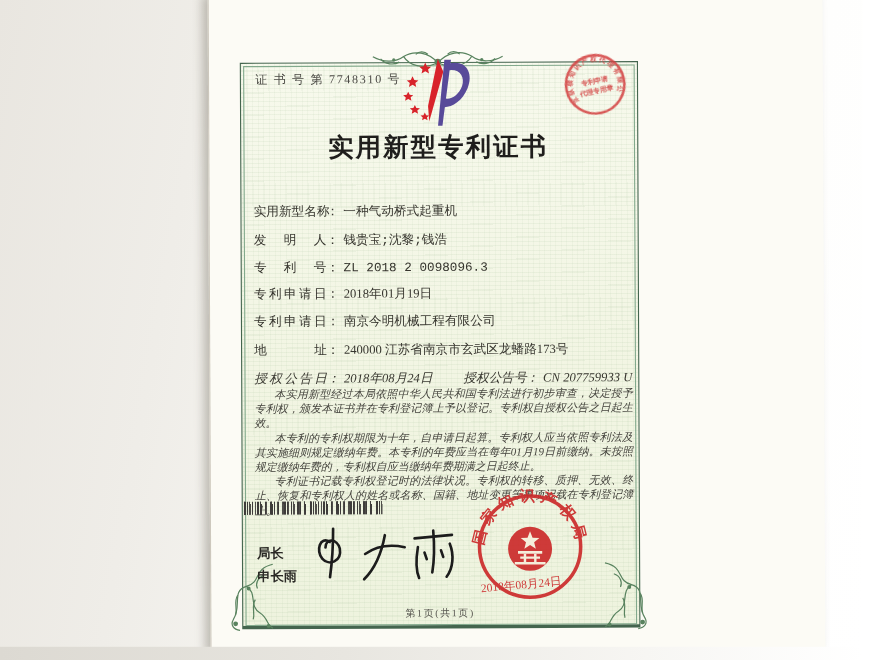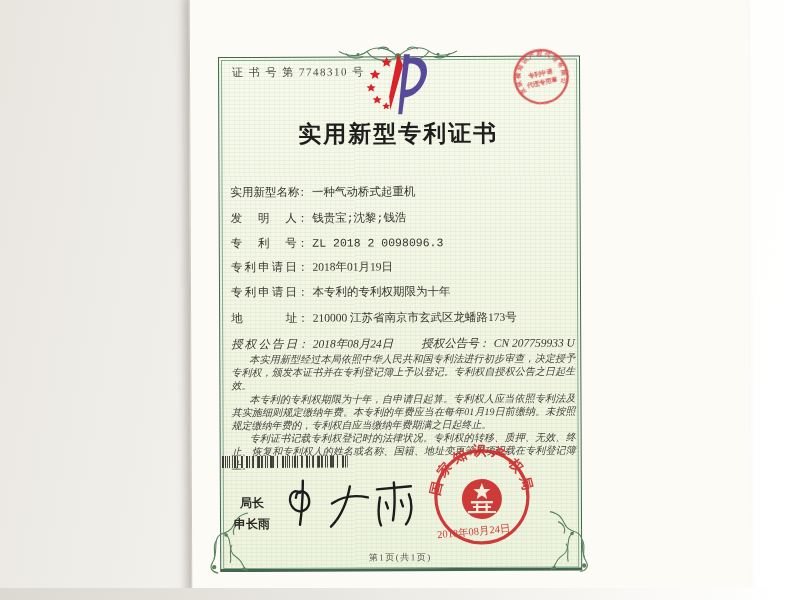--- a/index.html
+++ b/index.html
@@ -31,21 +31,21 @@
   .grant2{position:absolute;left:190px;top:0;white-space:nowrap;}
   .grant2 .flabel{width:57px;}
   .paras{left:40px;top:360px;width:344px;font-size:10px;line-height:13.2px;color:#45443e;
          font-style:italic;text-align:justify;}
   .paras p{margin:0;text-indent:1.8em;}
   .barcode{left:30px;top:463px;width:126px;height:12px;
          background:
           repeating-linear-gradient(90deg,#3e3c3a 0 2px,transparent 2px 3px,#3e3c3a 3px 4px,
             transparent 4px 7px,#3e3c3a 7px 8px,transparent 8px 12px),
           repeating-linear-gradient(90deg,rgba(62,60,58,.9) 0 1px,transparent 1px 5px);}
-  .director{left:42px;top:500px;font-size:12px;line-height:21px;color:#2b2a26;font-weight:600;text-align:center;}
+  .director{left:42px;top:500px;font-size:12px;line-height:21px;color:#2b2a26;font-weight:600;}
   .footer{left:28px;top:559px;width:360px;text-align:center;font-size:9px;color:#55544e;letter-spacing:1.5px;}
   .sig{left:88px;top:484px;}
   .seal-big{left:220px;top:441px;opacity:.92;}
   .seal-small{left:321px;top:55px;transform:rotate(-12deg);opacity:.85;filter:blur(.2px);}
   .orn-top{left:146px;top:52px;}
   .orn-bl{left:12px;top:518px;}
   .orn-br{left:352px;top:518px;transform:scaleX(-1);}
 </style>
 </head>
 <body>
@@ -131,24 +131,24 @@
     <div class="abs row" style="top:218px;font-family:Liberation Mono, monospace;">
       <span class="flabel">发明人</span><span class="fcolon">：</span><span class="fvalue">钱贵宝;沈黎;钱浩</span>
     </div>
     <div class="abs row" style="top:243px;font-family:Liberation Mono, monospace;">
       <span class="flabel">专利号</span><span class="fcolon">：</span><span class="fvalue">ZL 2018 2 0098096.3</span>
     </div>
     <div class="abs row" style="top:267px;">
       <span class="flabel">专利申请日</span><span class="fcolon">：</span><span class="fvalue">2018年01月19日</span>
     </div>
     <div class="abs row" style="top:292px;">
-      <span class="flabel">专利申请日</span><span class="fcolon">：</span><span class="fvalue">本专利的专利权期限为十年</span>
+      <span class="flabel">专利申请日</span><span class="fcolon">：</span><span class="fvalue">南京今明机械工程有限公司</span>
     </div>
     <div class="abs row" style="top:318px;">
-      <span class="flabel">地址</span><span class="fcolon">：</span><span class="fvalue">210000 江苏省南京市玄武区龙蟠路173号</span>
+      <span class="flabel">地址</span><span class="fcolon">：</span><span class="fvalue">240000 江苏省南京市玄武区龙蟠路173号</span>
     </div>
     <div class="abs row" style="top:344px;font-style:italic;">
       <span class="flabel">授权公告日</span><span class="fcolon">：</span><span class="fvalue">2018年08月24日</span>
       <span class="grant2">
         <span class="flabel">授权公告号</span><span class="fcolon">：</span><span class="fvalue">CN 207759933 U</span>
       </span>
     </div>
 
     <div class="abs paras">
       <p>本实用新型经过本局依照中华人民共和国专利法进行初步审查，决定授予专利权，颁发本证书并在专利登记簿上予以登记。专利权自授权公告之日起生效。</p>

